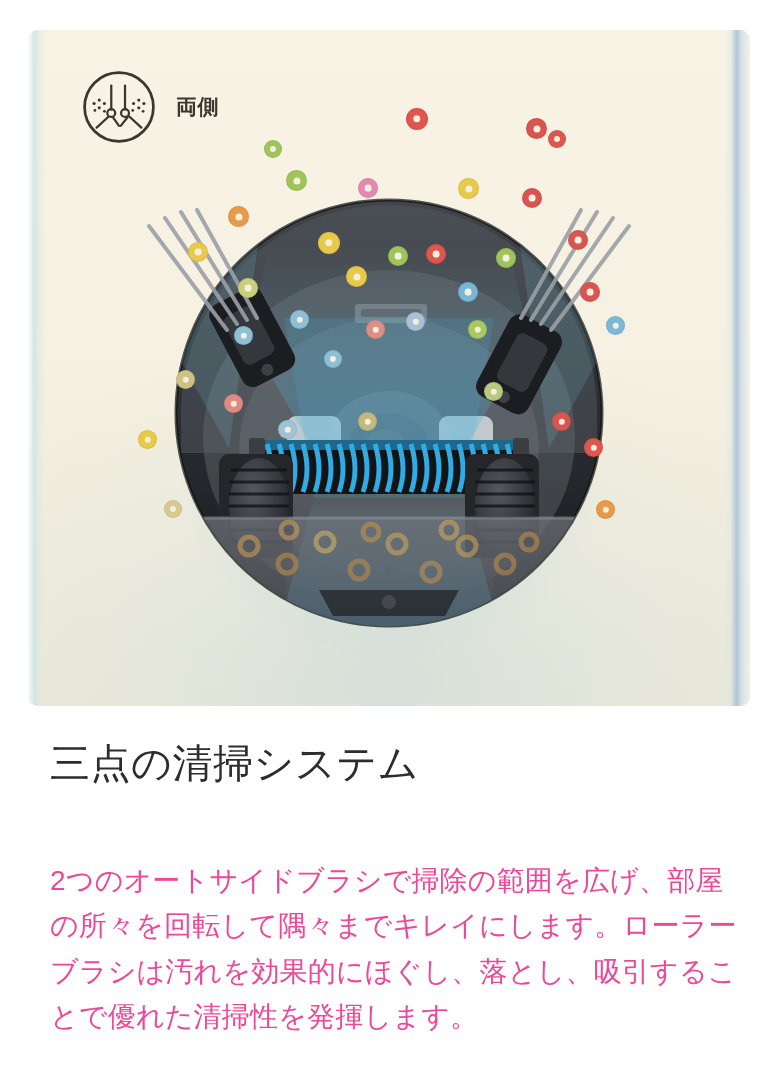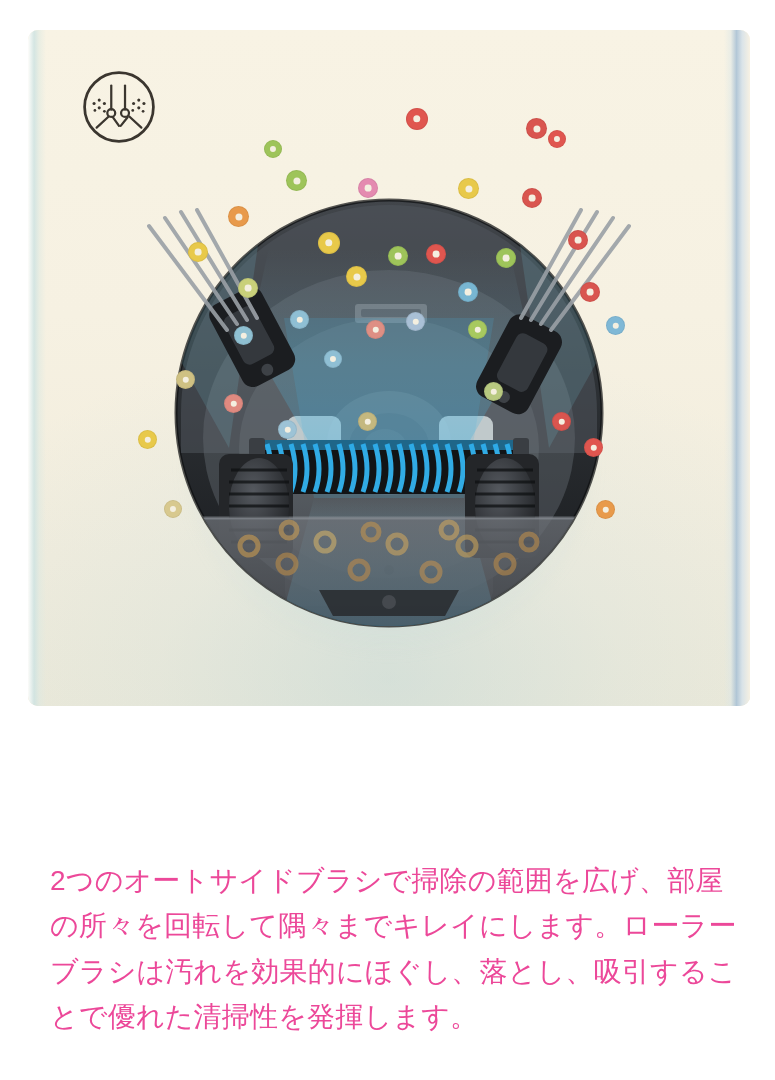--- a/index.html
+++ b/index.html
@@ -390,19 +390,21 @@
             <circle cx="33" cy="55" r="1.6"></circle>
           <circle cx="67" cy="46" r="1.8"></circle>
             <circle cx="73" cy="42" r="1.8"></circle>
           <circle cx="73" cy="51" r="1.8"></circle>
             <circle cx="79" cy="46" r="1.8"></circle>
           <circle cx="66" cy="54" r="1.6"></circle>
             <circle cx="78" cy="55" r="1.6"></circle>
         </g>
       </svg>
       <div class="badge-text">
+        <div class="badge-l1">両側</div>
       </div>
     </div>
   </div>
 
+  <h2 class="headline">三点の清掃システム</h2>
   <p class="body-copy">2つのオートサイドブラシで掃除の範囲を広げ、部屋の所々を回転して隅々までキレイにします。ローラーブラシは汚れを効果的にほぐし、落とし、吸引することで優れた清掃性を発揮します。</p>
 
 </div>
 
 </body></html>

